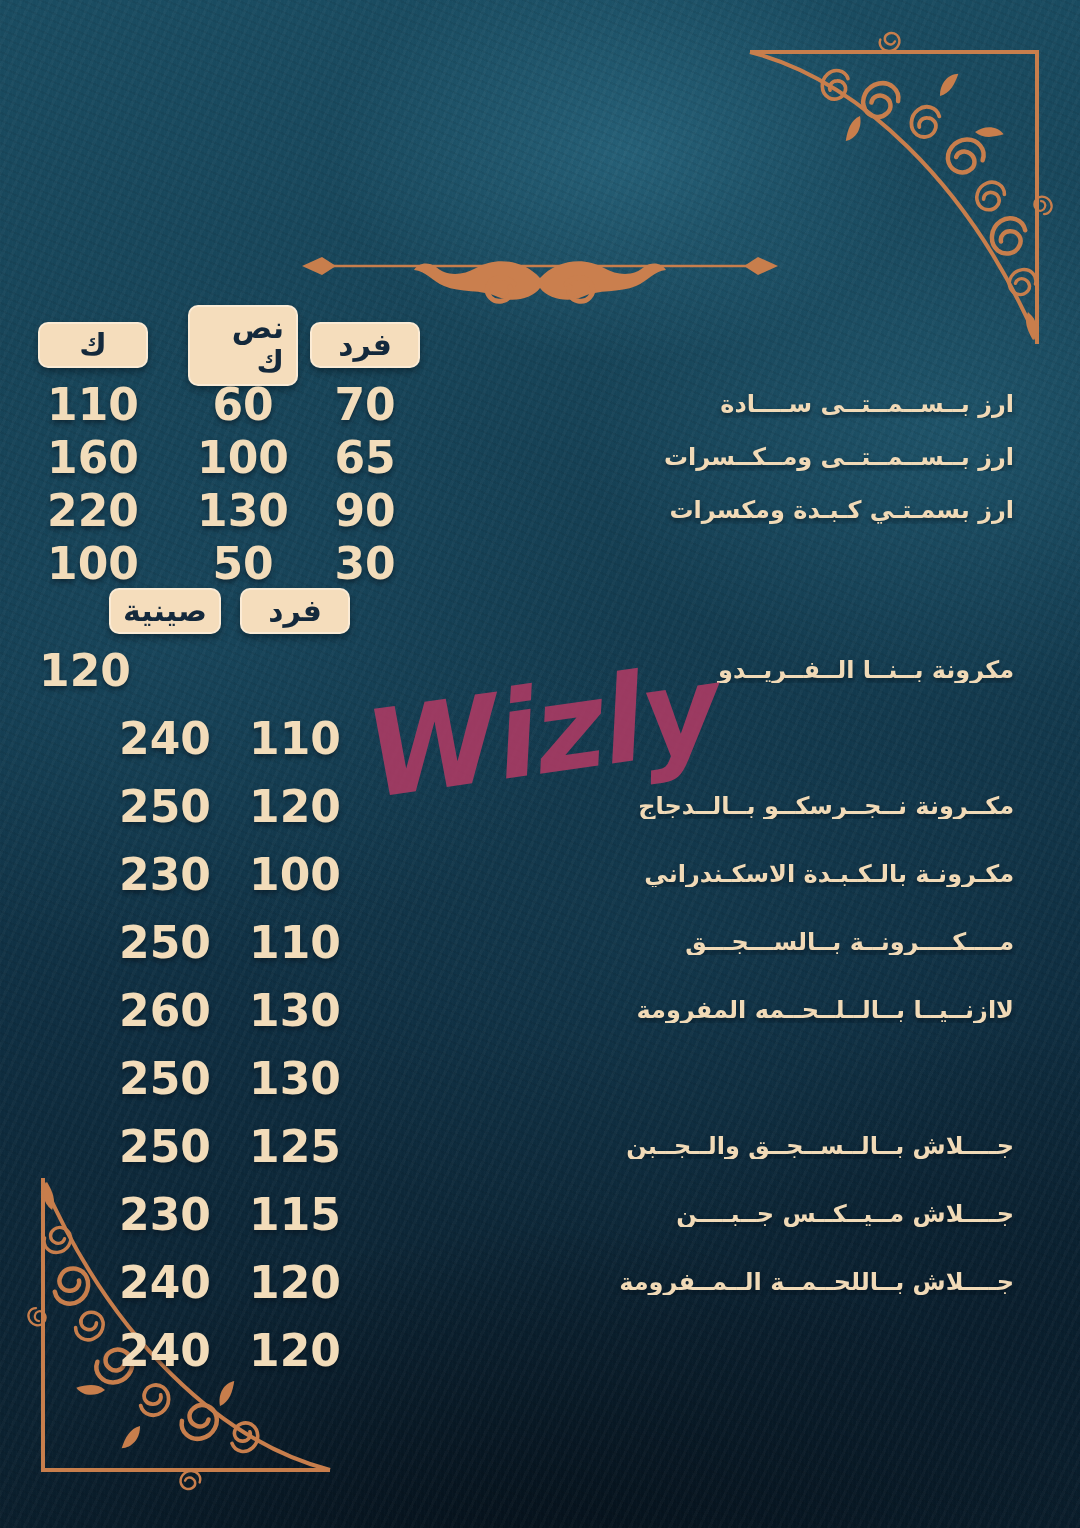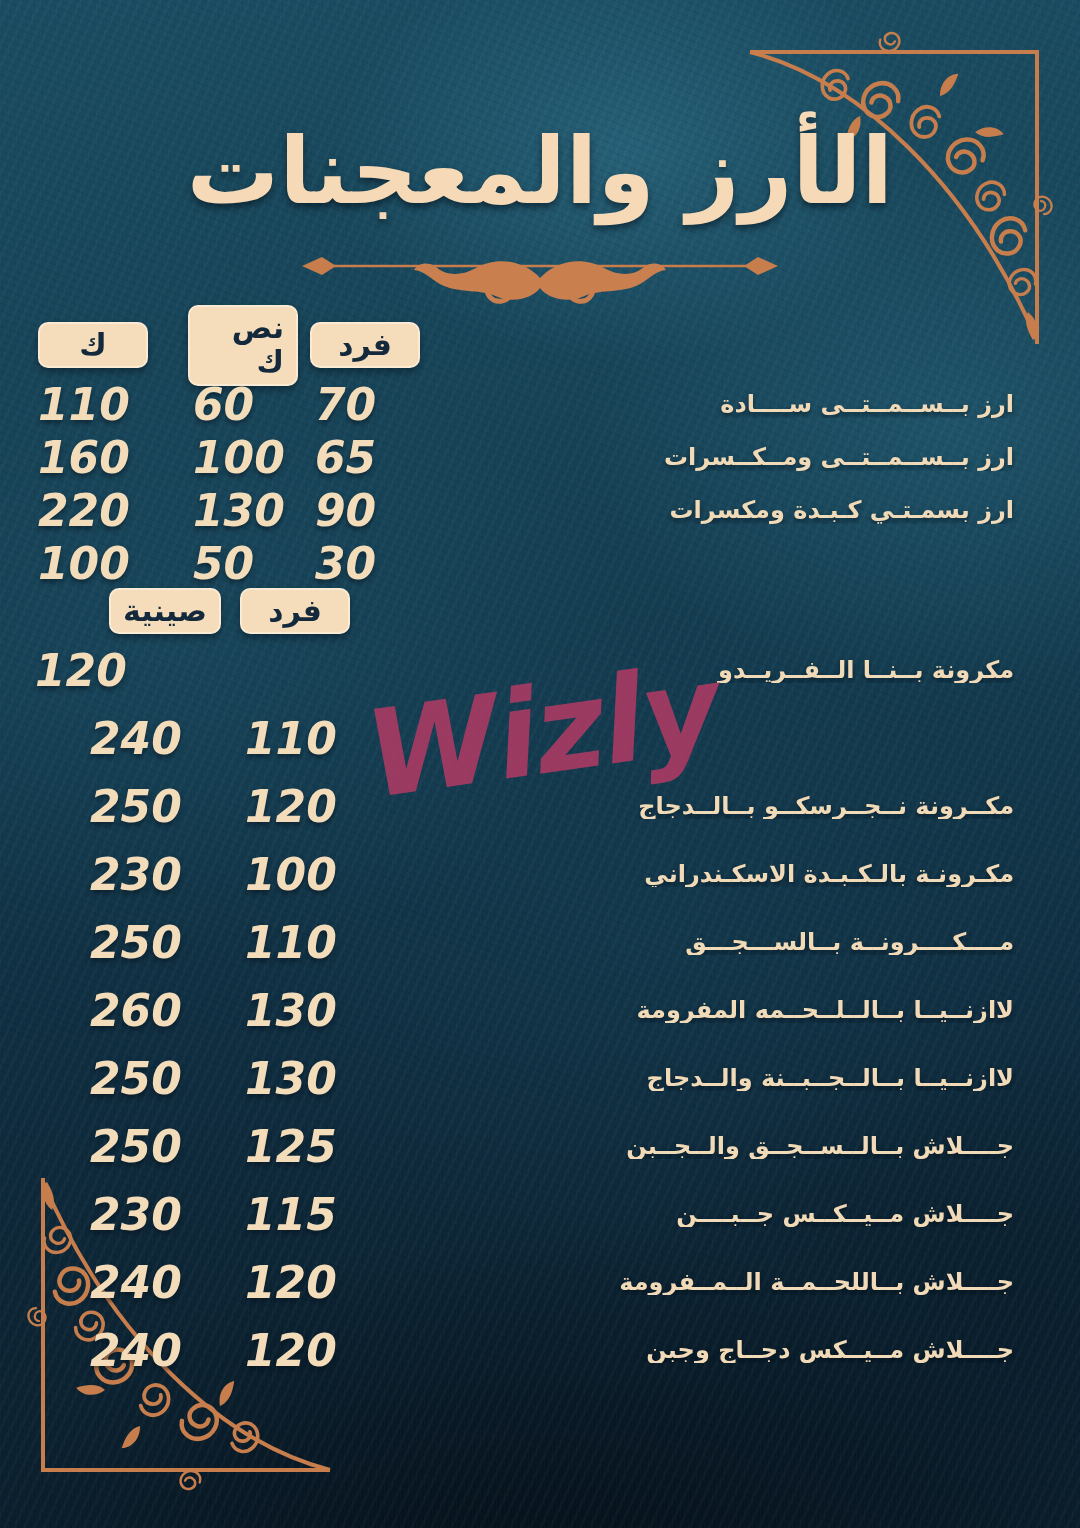--- a/index.html
+++ b/index.html
@@ -50,23 +50,22 @@
   .c-tray{width:150px;margin-left:60px;}
   .c-one{width:100px;margin-left:5px;}
   .badge{
     display:inline-flex;justify-content:center;align-items:center;
     min-width:82px;padding:4px 12px;border-radius:10px;
     background:#f5ddbc;border:2px solid rgba(255,245,230,.6);
     box-shadow:0 4px 7px rgba(3,12,20,.4);
     color:#14293c;font-size:30px;font-weight:bold;line-height:1.15;direction:rtl;
   }
   .price{
-    text-align:left;font-size:44px;font-weight:bold;color:#f2dcba;
+    text-align:center;font-size:44px;font-weight:bold;color:#f2dcba;
     text-shadow:0 3px 5px rgba(4,14,24,.5);
-    font-style:italic;
   }
   .item-name{
     flex:1;direction:rtl;text-align:right;padding-right:36px;padding-left:10px;
     font-size:24px;font-weight:bold;color:#f1dab7;line-height:1.1;
     text-shadow:0 3px 5px rgba(4,14,24,.5);white-space:nowrap;overflow:hidden;
   }
   .watermark{
     position:absolute;left:366px;top:662px;z-index:5;
     font-size:120px;font-weight:bold;font-style:italic;
     color:rgba(178,58,100,.86);transform:rotate(-8deg);
@@ -111,21 +110,20 @@
     <use href="#curl" transform="translate(250,196) scale(0.8)"></use>
     <use href="#curl" transform="translate(268,236) rotate(-12)"></use>
     <use href="#curl" transform="translate(282,282) scale(0.75) rotate(15)"></use>
     <use href="#curl" transform="translate(303,205) scale(0.5) rotate(90)"></use>
     <use href="#leaf" transform="translate(200,96) rotate(-30)"></use>
     <use href="#leaf" transform="translate(235,132) rotate(25)"></use>
     <use href="#leaf" transform="translate(120,116) rotate(140)"></use>
     <use href="#leaf" transform="translate(288,312) rotate(100)"></use>
   </svg>
 
-  <h1 class="title" dir="rtl">الأرز والمعجنات</h1>
 
   <svg class="divider" viewBox="0 0 480 80">
     <line x1="16" y1="26" x2="464" y2="26" stroke="#c87e4c" stroke-width="2.5"></line>
     <path d="M 2 26 L 22 17 L 36 26 L 22 35 Z" fill="#c87e4c"></path>
     <path d="M 478 26 L 458 17 L 444 26 L 458 35 Z" fill="#c87e4c"></path>
     <g>
       <path d="M 240 38 C 224 20 196 16 176 28 C 162 36 146 36 136 27 C 128 21 118 23 114 30 C 126 31 132 41 144 46 C 160 53 182 49 198 57 C 212 63 232 59 240 48 Z" fill="#ca7f4e"></path>
       <path d="M 240 38 C 256 20 284 16 304 28 C 318 36 334 36 344 27 C 352 21 362 23 366 30 C 354 31 348 41 336 46 C 320 53 298 49 282 57 C 268 63 248 59 240 48 Z" fill="#ca7f4e"></path>
       <path d="M 214 44 C 206 34 192 36 188 46 C 185 55 193 63 202 61 C 209 60 213 53 210 47" fill="none" stroke="#ca7f4e" stroke-width="5" stroke-linecap="round"></path>
       <path d="M 266 44 C 274 34 288 36 292 46 C 295 55 287 63 278 61 C 271 60 267 53 270 47" fill="none" stroke="#ca7f4e" stroke-width="5" stroke-linecap="round"></path>
@@ -206,39 +204,37 @@
         <span class="item-name">مــــكــــرونــة بــالســـجـــق</span>
       </div>
       <div class="row">
         <span class="price c-tray">260</span>
         <span class="price c-one">130</span>
         <span class="item-name">لاازنــيــا بــالــلــحــمه المفرومة</span>
       </div>
       <div class="row">
         <span class="price c-tray">250</span>
         <span class="price c-one">130</span>
-        <span class="item-name">لاازنــيــا بــالــجــبــنة والــدجاج</span>
       </div>
       <div class="row">
         <span class="price c-tray">250</span>
         <span class="price c-one">125</span>
         <span class="item-name">جــــلاش بــالــســجــق والــجــبن</span>
       </div>
       <div class="row">
         <span class="price c-tray">230</span>
         <span class="price c-one">115</span>
         <span class="item-name">جــــلاش مــيــكــس جــبــــن</span>
       </div>
       <div class="row">
         <span class="price c-tray">240</span>
         <span class="price c-one">120</span>
         <span class="item-name">جــــلاش بــاللحــمــة الــمــفرومة</span>
       </div>
       <div class="row">
         <span class="price c-tray">240</span>
         <span class="price c-one">120</span>
-        <span class="item-name">جــــلاش مــيــكس دجــاج وجبن</span>
       </div>
     </div>
   </div>
 
   <div class="watermark">Wizly</div>
 </div>
 
 </body></html>

